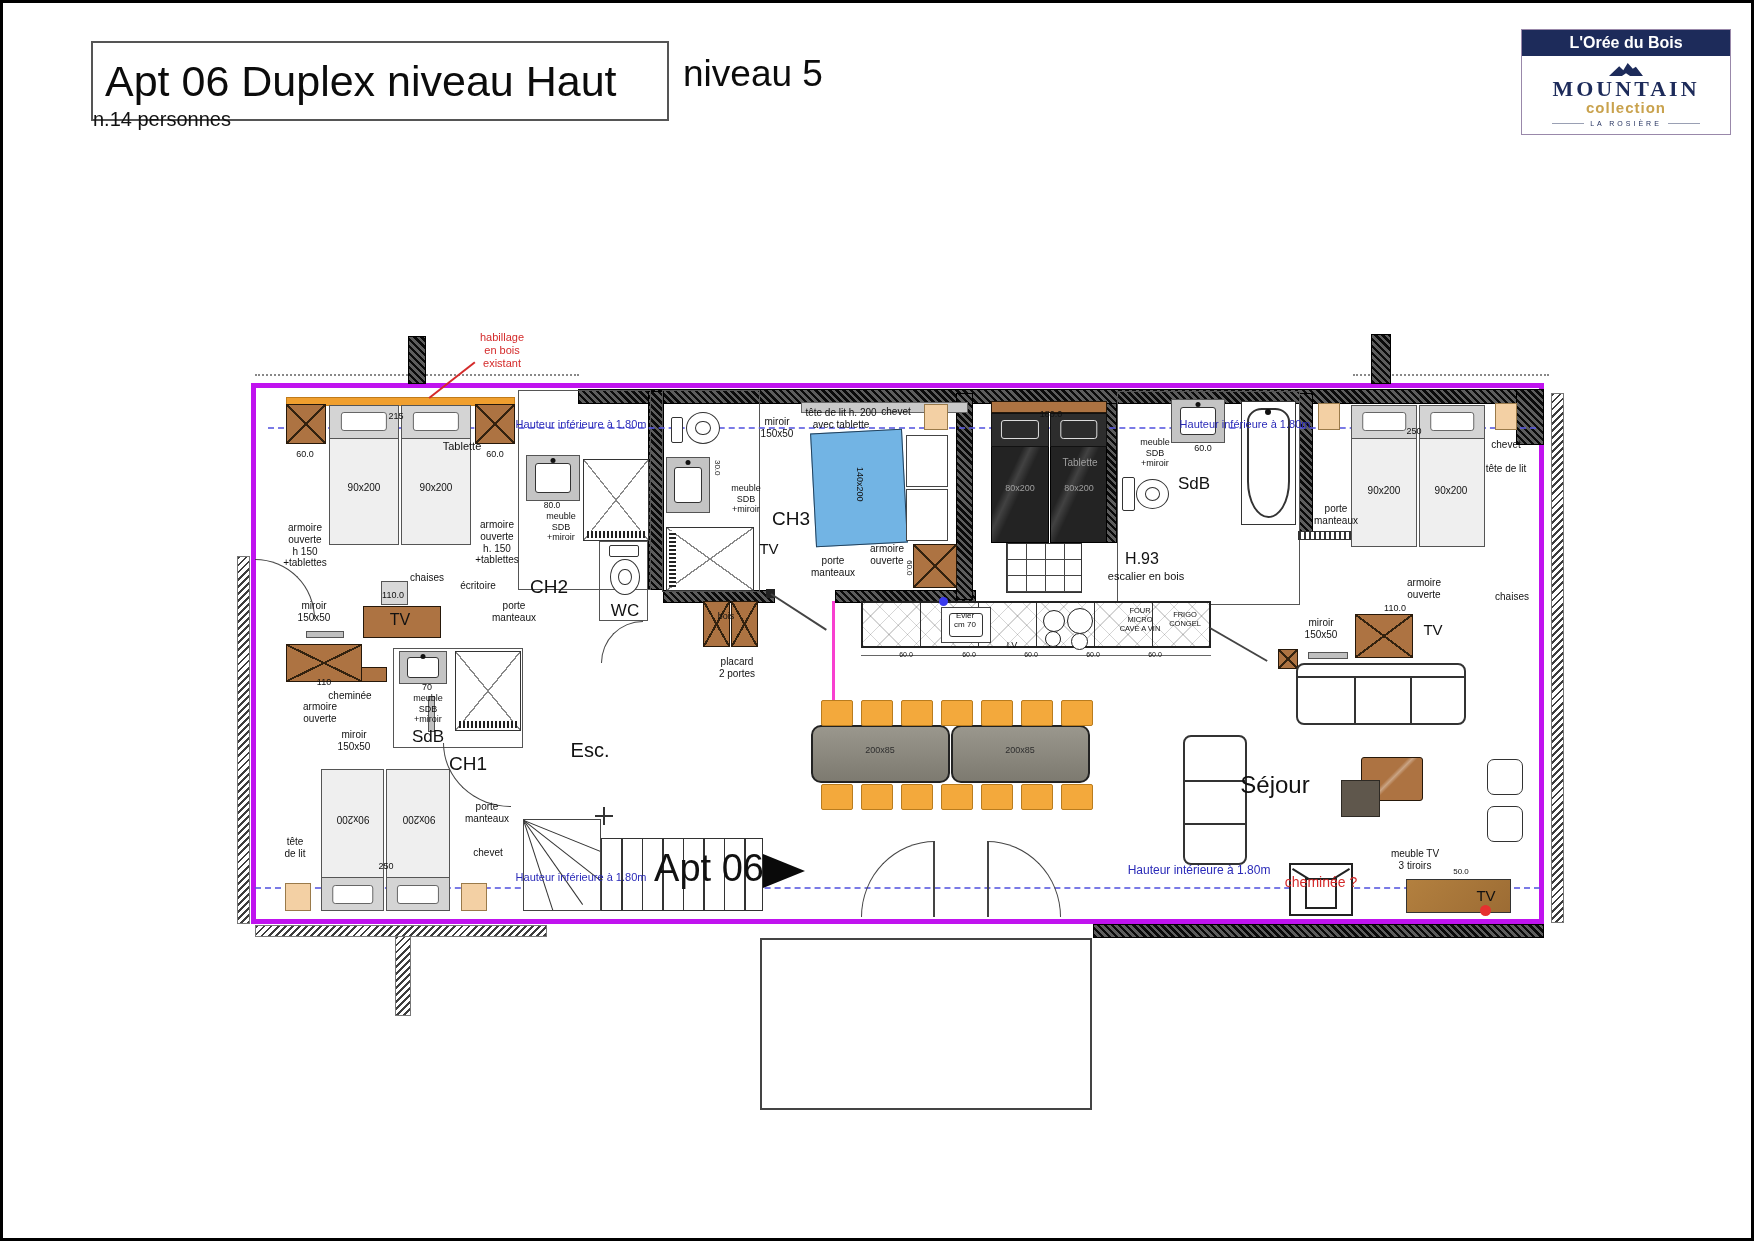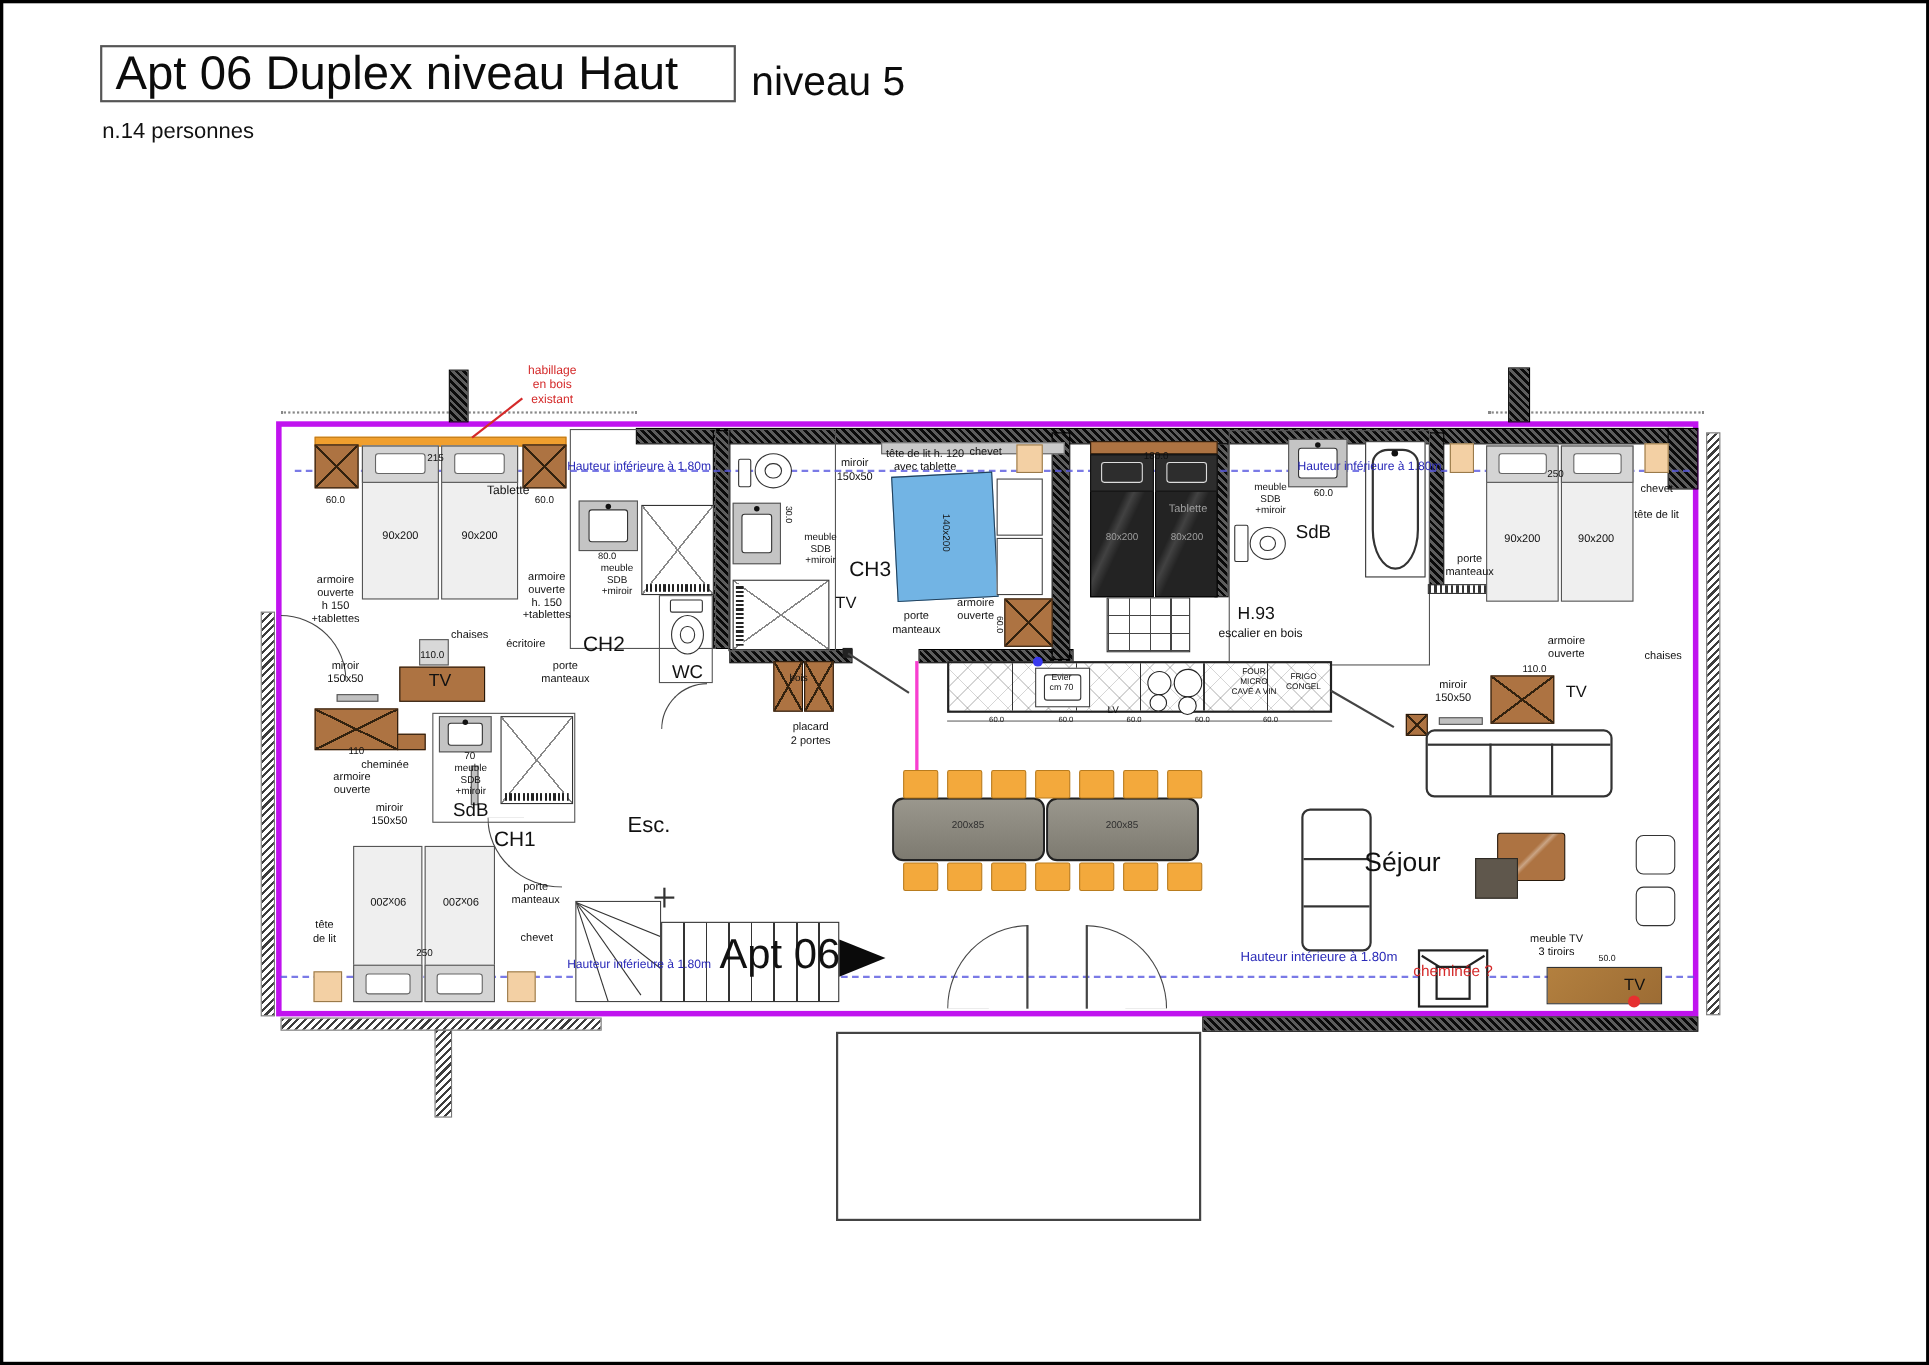--- a/index.html
+++ b/index.html
@@ -1,20 +1,20 @@
 <!DOCTYPE html>
 <html><head>
 <meta charset="utf-8">
 <style>
   html,body{margin:0;padding:0;background:#e8e8e8}
   #page{position:relative;width:1754px;height:1241px;background:#fff;border:3px solid #000;
         box-sizing:border-box;font-family:"Liberation Sans",sans-serif;overflow:hidden}
   .abs{position:absolute;box-sizing:border-box}
   
-  #title-box{left:88px;top:38px;width:578px;height:52px;border:2px solid #555;background:#fff;
+  #title-box{left:88px;top:38px;width:578px;height:80px;border:2px solid #555;background:#fff;
              display:flex;align-items:center;padding-left:12px;font-size:43px;color:#0c0c0c;white-space:nowrap}
   #level{left:680px;top:50px;font-size:37px;color:#0c0c0c}
   #capacity{left:90px;top:105px;font-size:20px;color:#111}
   
   #logo{left:1518px;top:26px;width:210px;border:1px solid #98a;background:#fff;text-align:center}
   #logo .bar{background:#1d2b5a;color:#fff;font-weight:bold;font-size:16px;padding:4px 0}
   #logo .mtn{width:34px;height:13px;margin:7px auto 1px;background:#1d2b5a;
              clip-path:polygon(0 100%,30% 25%,42% 55%,55% 0,70% 45%,79% 28%,100% 100%,62% 100%,50% 78%,38% 100%)}
   #logo .brand{color:#1d2b5a;font-family:"Liberation Serif",serif;font-weight:bold;font-size:22px;letter-spacing:3px;line-height:1.05}
   #logo .coll{color:#c9a24d;font-weight:bold;font-size:15px;letter-spacing:1px;margin-top:-1px}
@@ -84,20 +84,27 @@
 </style>
 </head>
 <body>
 
 <div id="page">
 
   <div class="abs" id="title-box">Apt 06 Duplex niveau Haut</div>
   <div class="abs" id="level">niveau 5</div>
   <div class="abs" id="capacity">n.14 personnes</div>
 
+  <div class="abs" id="logo">
+    <div class="bar">L'Orée du Bois</div>
+    <div class="mtn"></div>
+    <div class="brand">MOUNTAIN</div>
+    <div class="coll">collection</div>
+    <div class="loc">LA ROSIÈRE</div>
+  </div>
 
   <div class="abs" id="plan" style="left:0;top:0;width:1754px;height:1241px">
 
     <div class="abs dotband" style="left:252px;top:371px;width:324px;height:6px"></div>
     <div class="abs dotband" style="left:1350px;top:371px;width:196px;height:6px"></div>
     <div class="abs" id="boundary"></div>
     <div class="abs wall" style="left:575px;top:386px;width:953px;height:15px"></div>
     <div class="abs orange" style="left:283px;top:394px;width:229px;height:9px"></div>
     <div class="abs zig" style="left:234px;top:553px;width:13px;height:368px"></div>
     <div class="abs zig" style="left:1548px;top:390px;width:13px;height:530px"></div>
@@ -337,21 +344,21 @@
       <div class="lbl" style="left: 511px; top: 597px; font-size: 10px; transform: translateX(-50%);">porte
 manteaux</div>
       <div class="lbl" style="left: 546px; top: 573px; font-size: 19px; transform: translateX(-50%);">CH2</div>
       <div class="lbl" style="left: 558px; top: 508px; font-size: 9px; transform: translateX(-50%);">meuble
 SDB
 +miroir</div>
       <div class="lbl" style="left: 549px; top: 497px; font-size: 8.5px; transform: translateX(-50%);">80.0</div>
       <div class="lbl" style="left: 622px; top: 598px; font-size: 17px; transform: translateX(-50%);">WC</div>
       <div class="lbl" style="left: 774px; top: 413px; font-size: 10px; transform: translateX(-50%);">miroir
 150x50</div>
-      <div class="lbl" style="left: 838px; top: 404px; font-size: 10px; transform: translateX(-50%);">tête de lit h. 120
+      <div class="lbl" style="left: 838px; top: 404px; font-size: 10px; transform: translateX(-50%);">tête de lit h. 200
 avec tablette</div>
       <div class="lbl" style="left: 893px; top: 403px; font-size: 10px; transform: translateX(-50%);">chevet</div>
       <div class="lbl" style="left: 857px; top: 476px; font-size: 9px; transform: translateX(-50%) rotate(90deg);">140x200</div>
       <div class="lbl" style="left: 743px; top: 480px; font-size: 9px; transform: translateX(-50%);">meuble
 SDB
 +miroir</div>
       <div class="lbl" style="left: 714px; top: 460px; font-size: 8px; transform: translateX(-50%) rotate(90deg);">30.0</div>
       <div class="lbl" style="left: 788px; top: 505px; font-size: 19px; transform: translateX(-50%);">CH3</div>
       <div class="lbl" style="left: 766px; top: 537px; font-size: 15px; transform: translateX(-50%);">TV</div>
       <div class="lbl" style="left: 830px; top: 552px; font-size: 10px; transform: translateX(-50%);">porte

